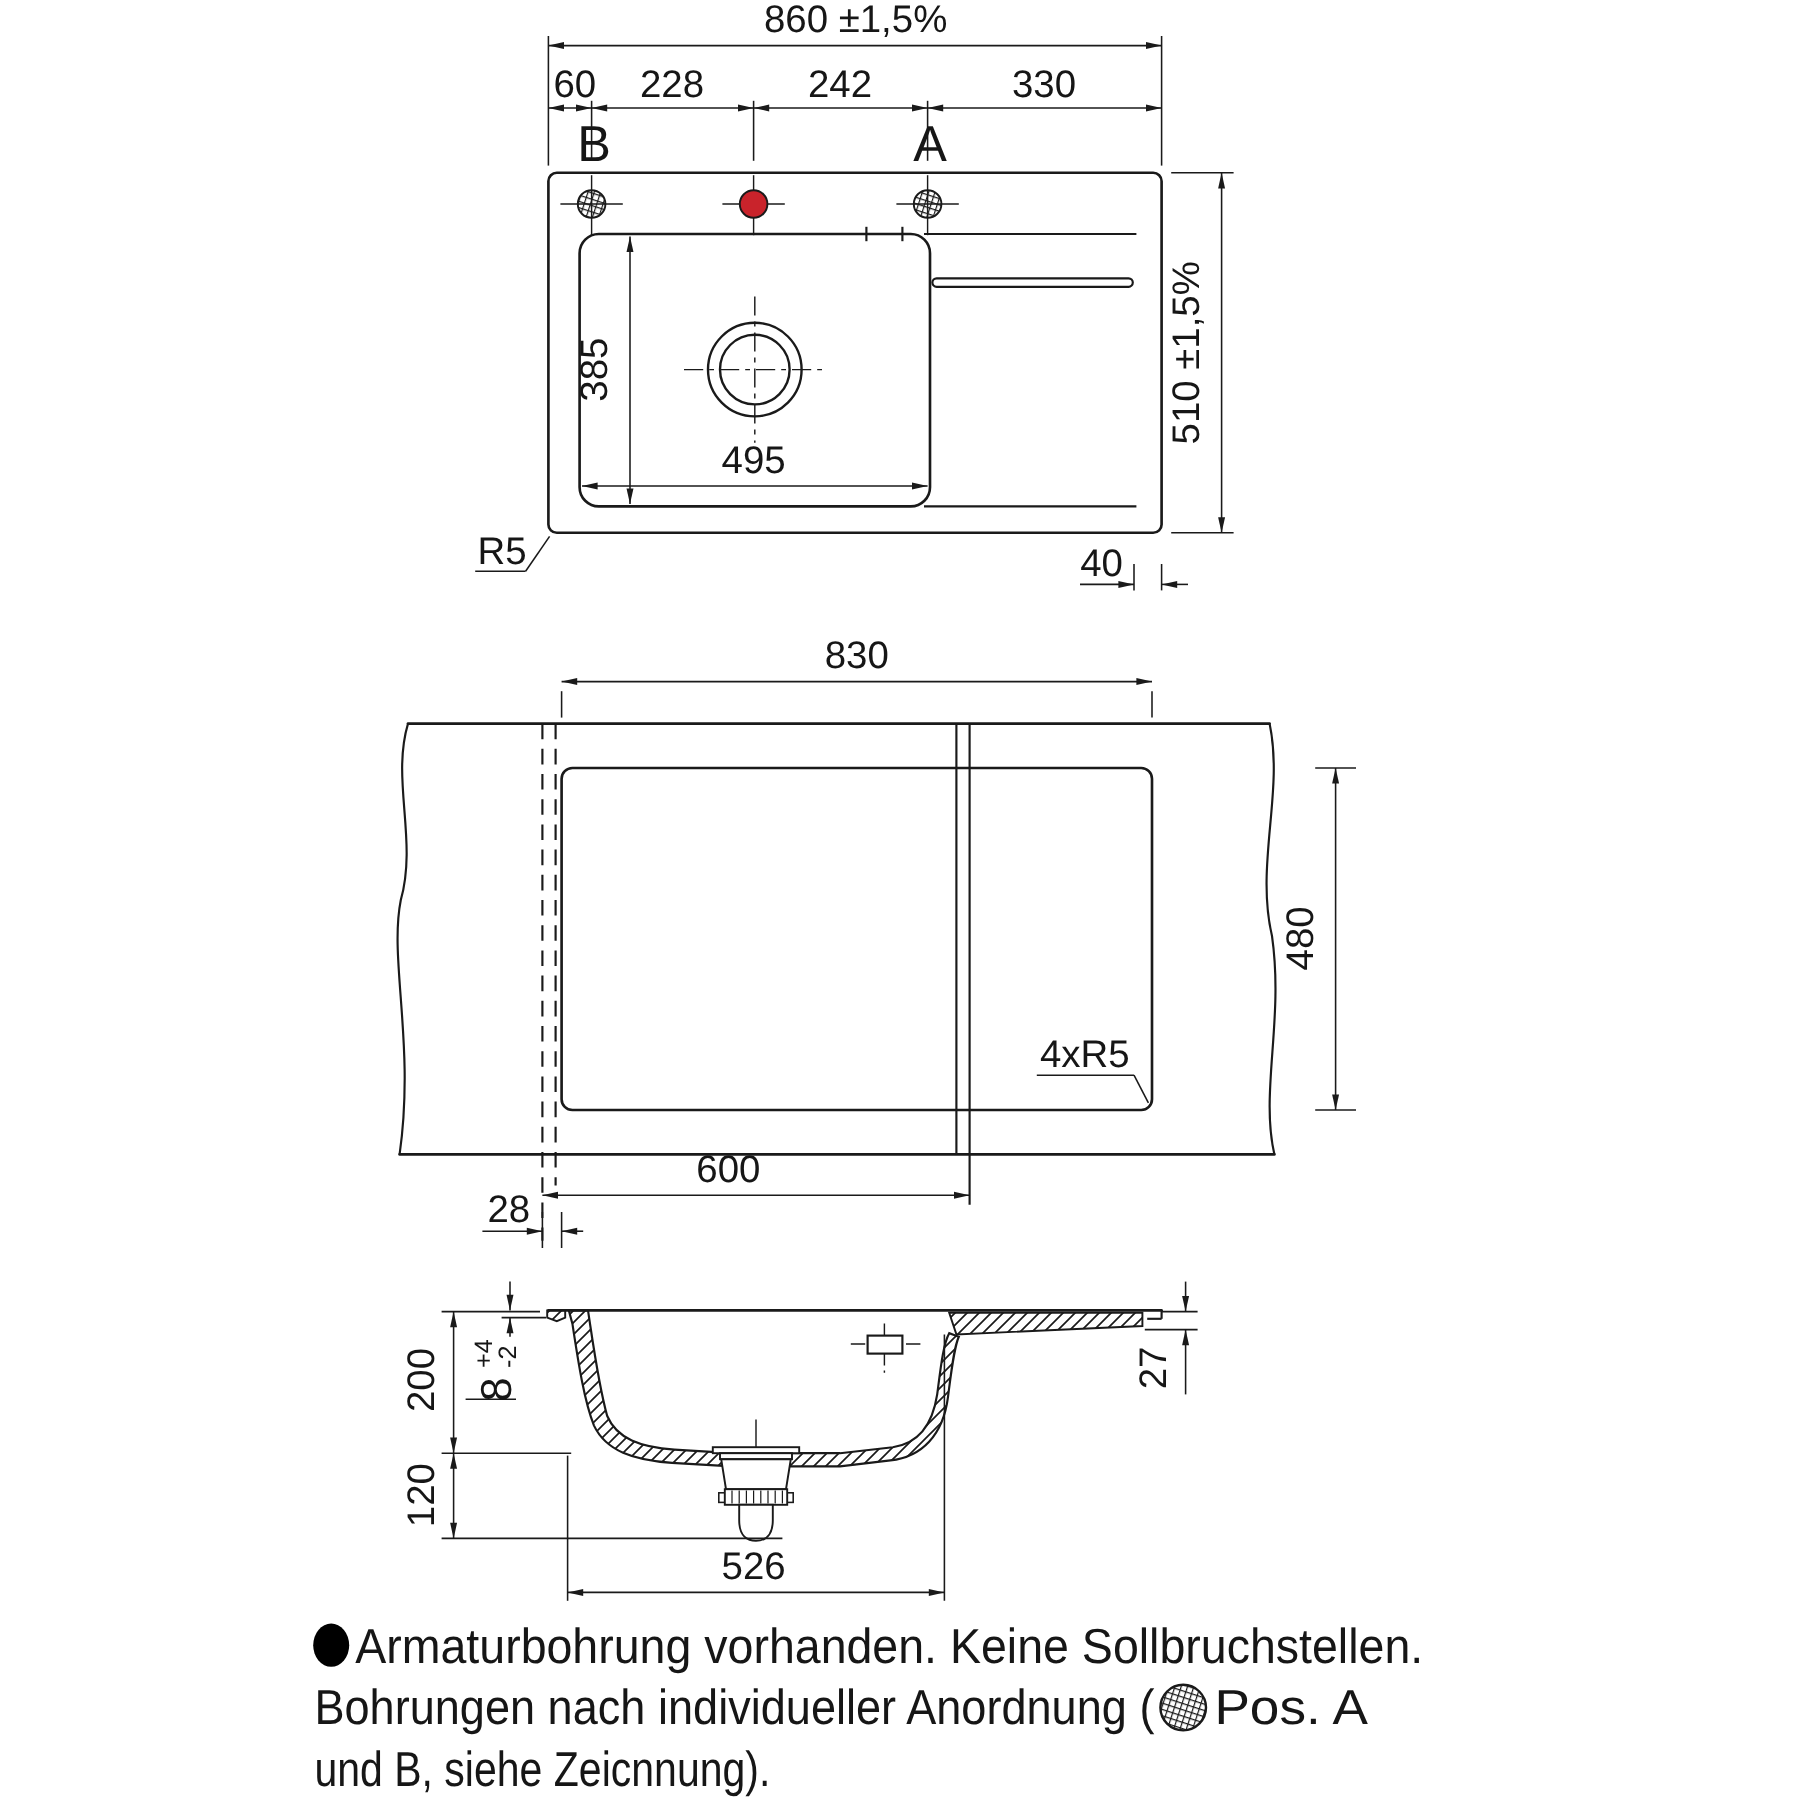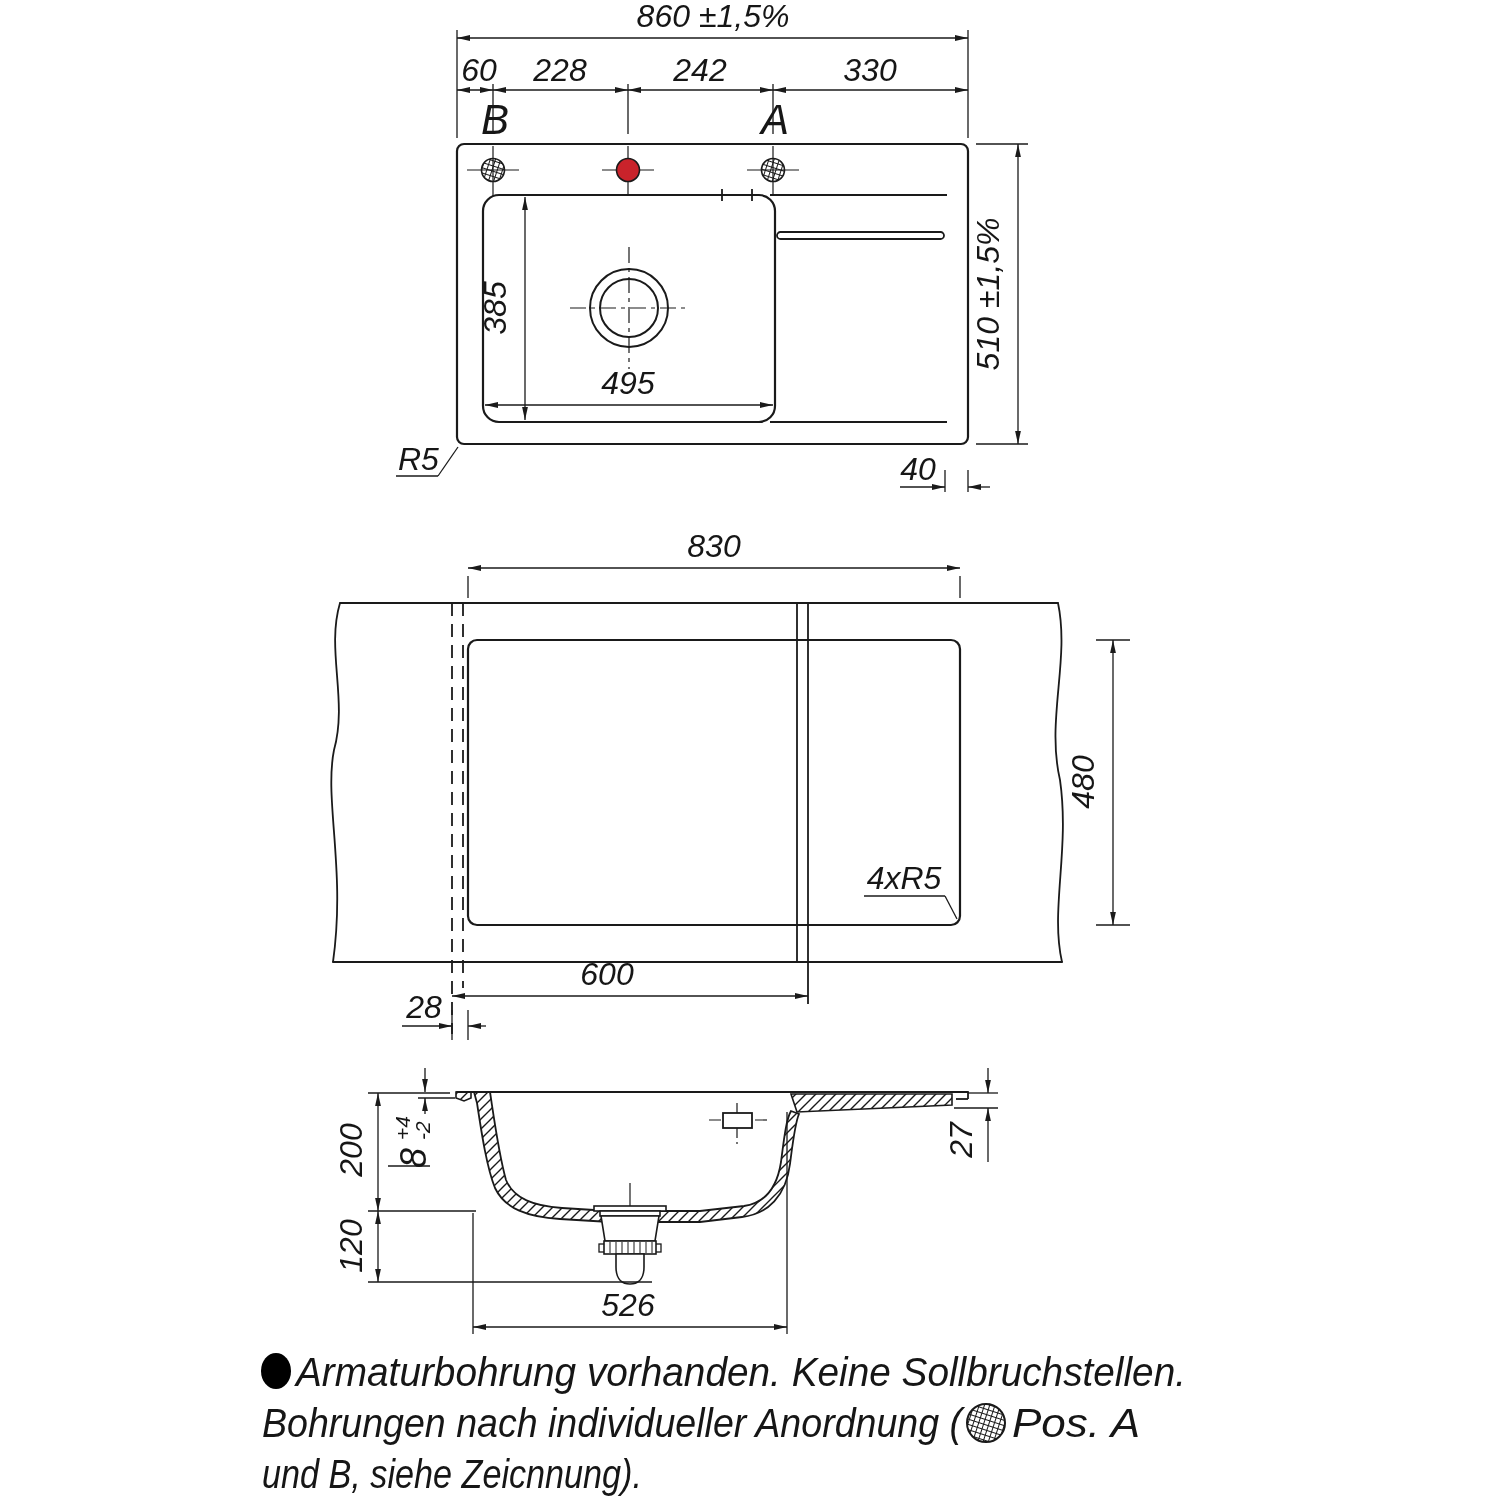--- a/index.html
+++ b/index.html
@@ -1,16 +1,16 @@
 <!DOCTYPE html>
 <html><head>
 <meta charset="utf-8">
 <style>
   html,body{margin:0;padding:0;background:#ffffff;}
-  #stage{position:relative;width:1500px;height:1500px;background:#ffffff;overflow:hidden;font-style:italic;}
+  #stage{position:relative;width:1500px;height:1500px;background:#ffffff;overflow:hidden;}
   svg{position:absolute;left:0;top:0;}
   text{font-family:"Liberation Sans","DejaVu Sans",sans-serif;fill:#161616;}
   .t32{font-size:32px;}
   .t42{font-size:42px;}
   .foot{font-size:41px;}
   .obj{stroke:#1a1a1a;stroke-width:2.2;fill:none;stroke-linecap:round;}
   .obj18{stroke:#1a1a1a;stroke-width:1.8;fill:none;}
   .dim{stroke:#1a1a1a;stroke-width:1.3;fill:none;}
   .thin{stroke:#1a1a1a;stroke-width:1.2;fill:none;}
 </style>

